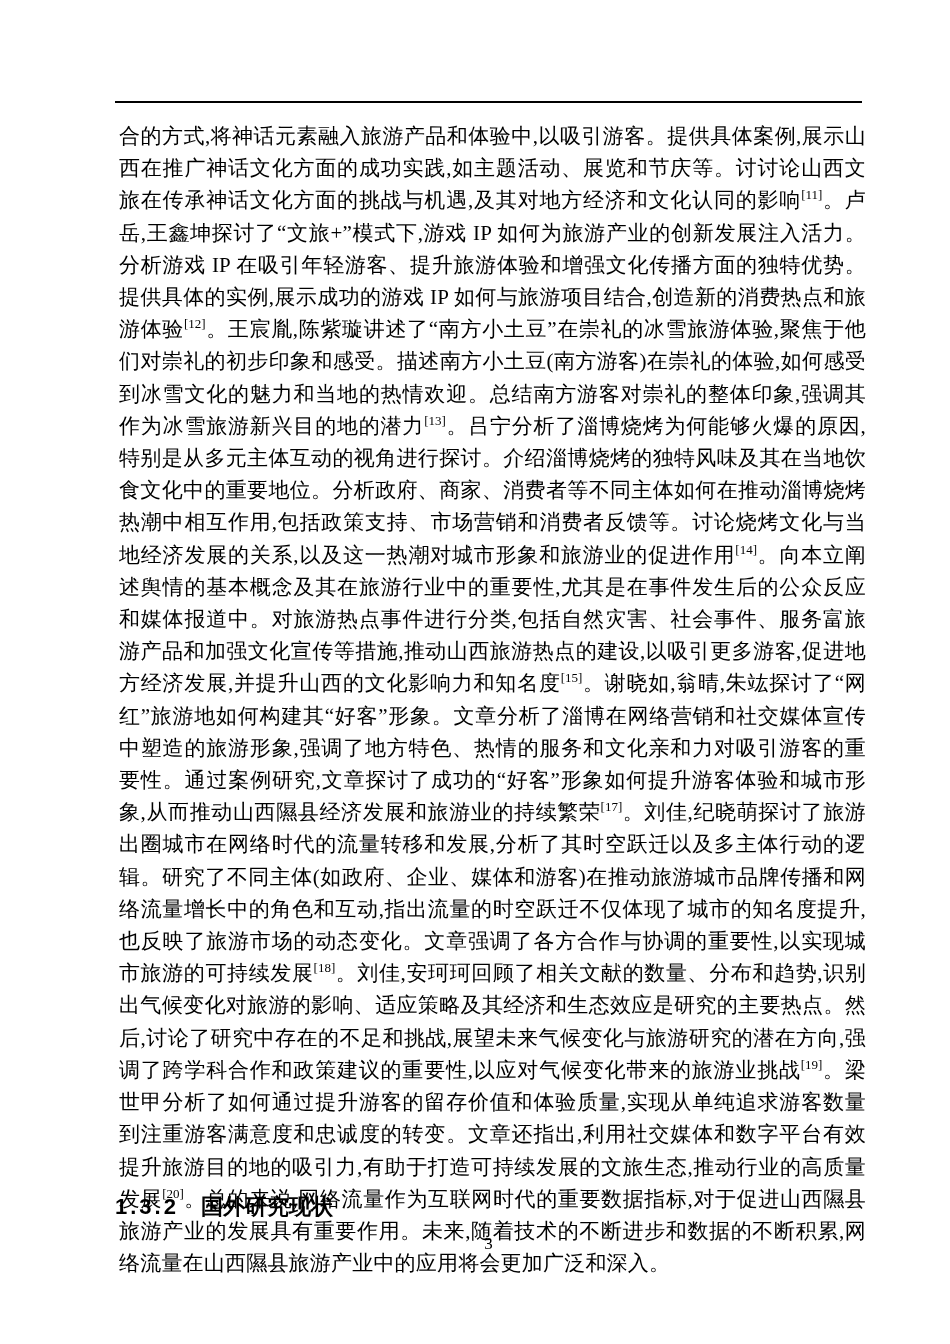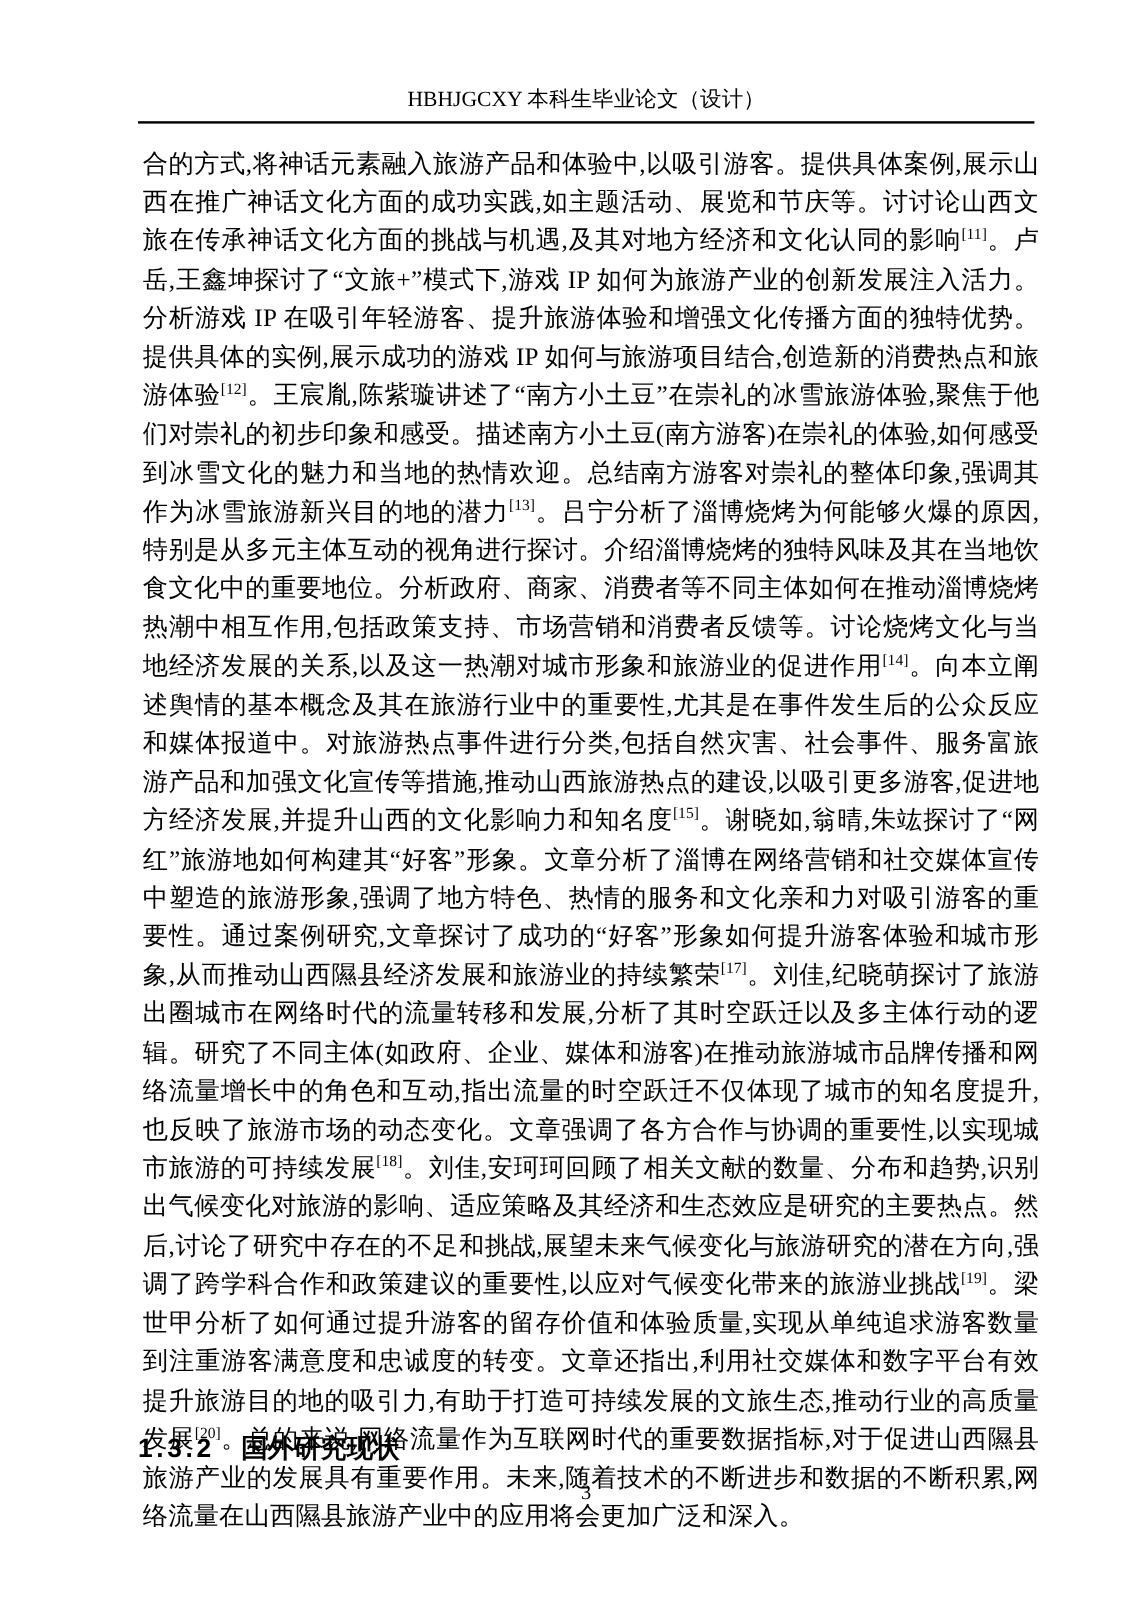--- a/index.html
+++ b/index.html
@@ -77,21 +77,20 @@
     text-align: center;
     font-size: 17px;
     font-family: "Liberation Serif", "DejaVu Serif", serif;
   }
 </style>
 </head>
 <body>
 
 <div class="page">
 
-  <div class="running-header">HBHJGCXY 本科生毕业论文（设计）</div>
 
   <hr class="header-rule">
 
   <div class="body-paragraph">合的方式,将神话元素融入旅游产品和体验中,以吸引游客。提供具体案例,展示山西在推广神话文化方面的成功实践,如主题活动、展览和节庆等。讨讨论山西文旅在传承神话文化方面的挑战与机遇,及其对地方经济和文化认同的影响<sup>[11]</sup>。卢岳,王鑫坤探讨了“文旅+”模式下,游戏 IP 如何为旅游产业的创新发展注入活力。分析游戏 IP 在吸引年轻游客、提升旅游体验和增强文化传播方面的独特优势。提供具体的实例,展示成功的游戏 IP 如何与旅游项目结合,创造新的消费热点和旅游体验<sup>[12]</sup>。王宸胤,陈紫璇讲述了“南方小土豆”在崇礼的冰雪旅游体验,聚焦于他们对崇礼的初步印象和感受。描述南方小土豆(南方游客)在崇礼的体验,如何感受到冰雪文化的魅力和当地的热情欢迎。总结南方游客对崇礼的整体印象,强调其作为冰雪旅游新兴目的地的潜力<sup>[13]</sup>。吕宁分析了淄博烧烤为何能够火爆的原因,特别是从多元主体互动的视角进行探讨。介绍淄博烧烤的独特风味及其在当地饮食文化中的重要地位。分析政府、商家、消费者等不同主体如何在推动淄博烧烤热潮中相互作用,包括政策支持、市场营销和消费者反馈等。讨论烧烤文化与当地经济发展的关系,以及这一热潮对城市形象和旅游业的促进作用<sup>[14]</sup>。向本立阐述舆情的基本概念及其在旅游行业中的重要性,尤其是在事件发生后的公众反应和媒体报道中。对旅游热点事件进行分类,包括自然灾害、社会事件、服务富旅游产品和加强文化宣传等措施,推动山西旅游热点的建设,以吸引更多游客,促进地方经济发展,并提升山西的文化影响力和知名度<sup>[15]</sup>。谢晓如,翁晴,朱竑探讨了“网红”旅游地如何构建其“好客”形象。文章分析了淄博在网络营销和社交媒体宣传中塑造的旅游形象,强调了地方特色、热情的服务和文化亲和力对吸引游客的重要性。通过案例研究,文章探讨了成功的“好客”形象如何提升游客体验和城市形象,从而推动山西隰县经济发展和旅游业的持续繁荣<sup>[17]</sup>。刘佳,纪晓萌探讨了旅游出圈城市在网络时代的流量转移和发展,分析了其时空跃迁以及多主体行动的逻辑。研究了不同主体(如政府、企业、媒体和游客)在推动旅游城市品牌传播和网络流量增长中的角色和互动,指出流量的时空跃迁不仅体现了城市的知名度提升,也反映了旅游市场的动态变化。文章强调了各方合作与协调的重要性,以实现城市旅游的可持续发展<sup>[18]</sup>。刘佳,安珂珂回顾了相关文献的数量、分布和趋势,识别出气候变化对旅游的影响、适应策略及其经济和生态效应是研究的主要热点。然后,讨论了研究中存在的不足和挑战,展望未来气候变化与旅游研究的潜在方向,强调了跨学科合作和政策建议的重要性,以应对气候变化带来的旅游业挑战<sup>[19]</sup>。梁世甲分析了如何通过提升游客的留存价值和体验质量,实现从单纯追求游客数量到注重游客满意度和忠诚度的转变。文章还指出,利用社交媒体和数字平台有效提升旅游目的地的吸引力,有助于打造可持续发展的文旅生态,推动行业的高质量发展<sup>[20]</sup>。总的来说,网络流量作为互联网时代的重要数据指标,对于促进山西隰县旅游产业的发展具有重要作用。未来,随着技术的不断进步和数据的不断积累,网络流量在山西隰县旅游产业中的应用将会更加广泛和深入。</div>
 
   <div class="section-heading">
     <span class="section-number">1.3.2</span><span class="section-title">国外研究现状</span>
   </div>
 
   <div class="page-number">3</div>

